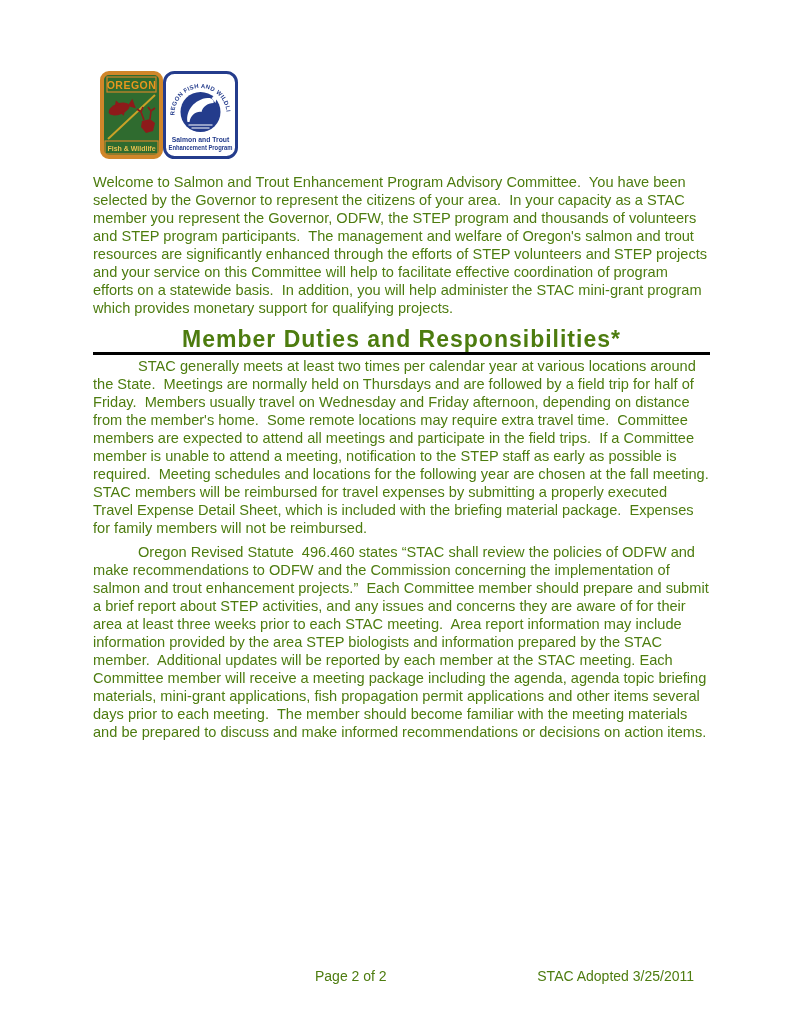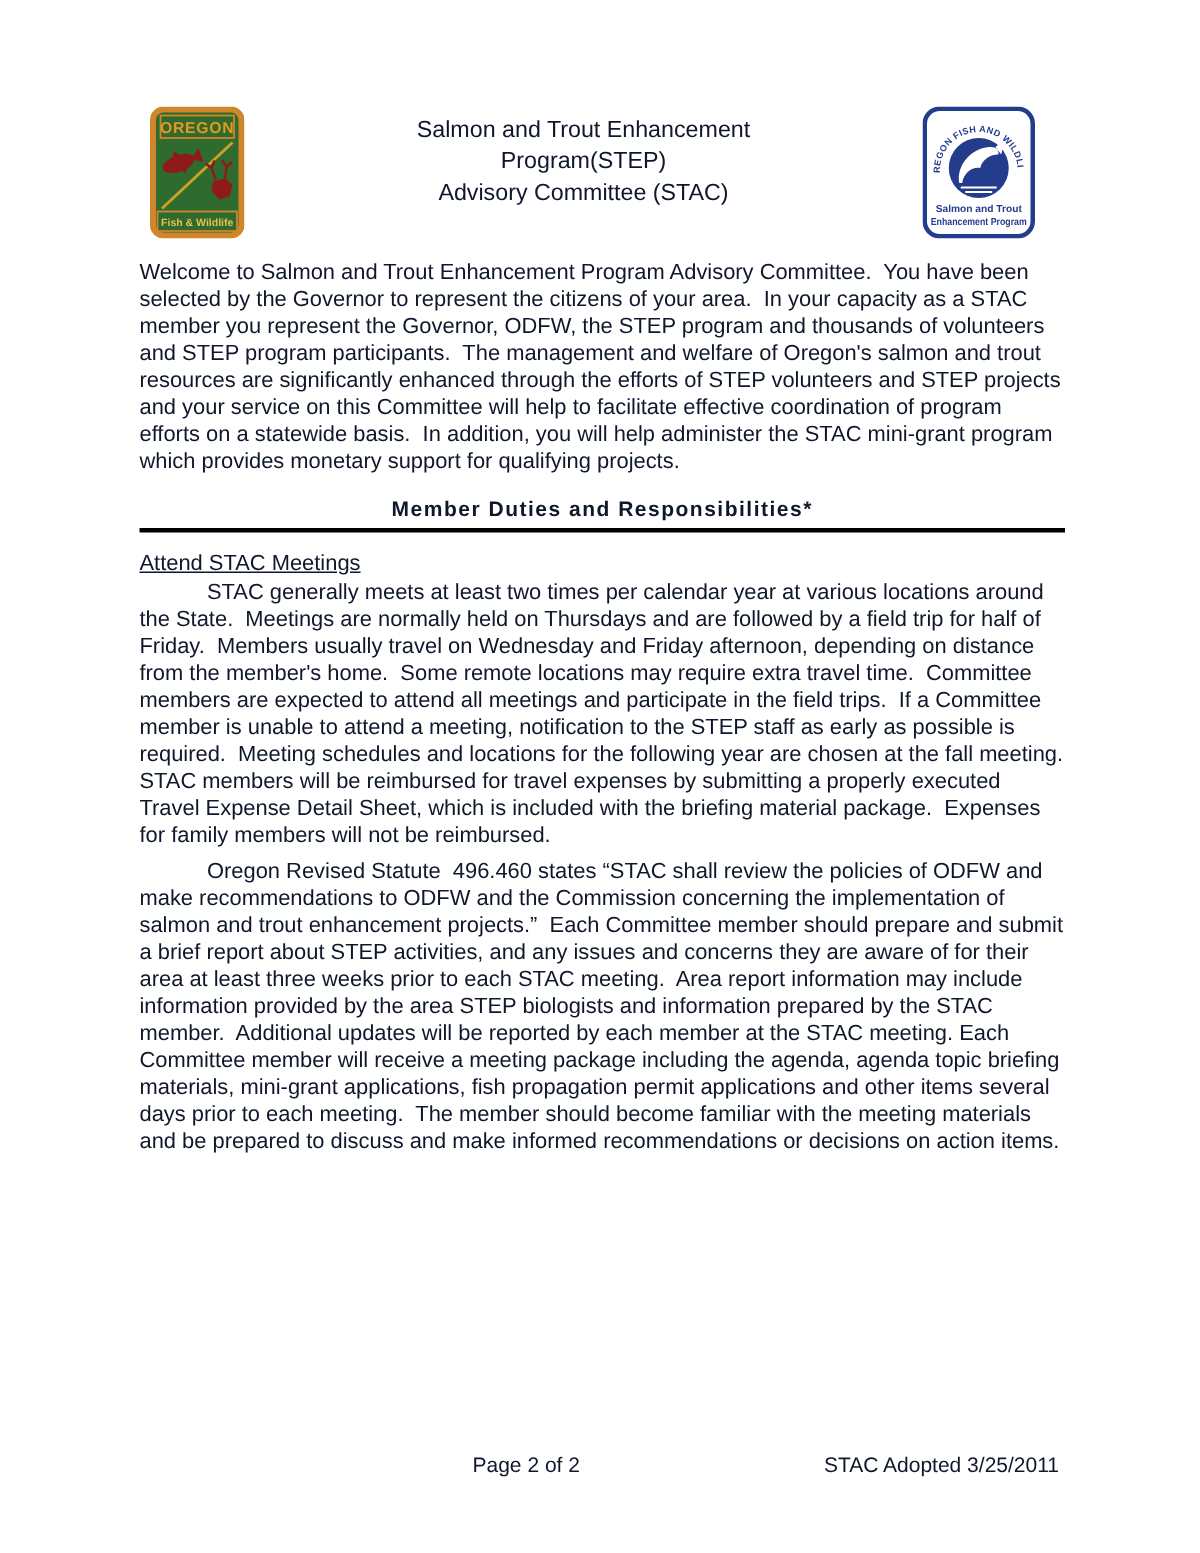--- a/index.html
+++ b/index.html
@@ -2,55 +2,55 @@
 <html><head>
 <meta charset="utf-8">
 <style>
   html,body{margin:0;padding:0;background:#e8e8e8;}
   .page{
     position:relative;
     width:800px;height:1035px;
     margin:0 auto;
     background:#ffffff;
     font-family:"Liberation Sans", sans-serif;
-    color:#0f172a;
+    color:#4d7c0f;
     overflow:hidden;
     box-sizing:border-box;
     padding:71px 90px 0 93px;
   }
   .header{display:flex;align-items:flex-start;}
   .logo-left{width:63px;height:88px;margin-left:7px;flex:none;}
   .logo-right{width:75px;height:88px;margin-right:20px;flex:none;}
   .title-block{flex:1;text-align:center;padding-top:5px;}
   .title-line{font-size:15.5px;line-height:21px;}
   .doc-text{font-size:14.6px;line-height:18px;}
   .intro{margin:14px 0 0 0;white-space:pre-wrap;}
   .main-heading{
     margin:11px 0 0 0;
     text-align:center;
-    font-size:14px;font-weight:600;letter-spacing:1px;
+    font-size:23px;font-weight:600;letter-spacing:1px;
     line-height:22px;
   }
   .heading-rule{border:none;height:3px;background:#000;margin:2px 0 0 0;}
   .subheading{
     margin:13px 0 0 0;
     font-size:14.6px;font-weight:400;
     text-decoration:underline;
     line-height:16px;
   }
   .subheading.gap{margin-top:21px;}
   .para{margin:2px 0 0 0;white-space:pre-wrap;text-indent:45px;}
   .para.tight{margin-top:2px;}
   .para.p4{margin-top:6px;}
   .footer{
     position:absolute;top:967px;left:93px;right:90px;
     font-size:14px;line-height:18px;
   }
   .footer .page-num{position:absolute;left:222px;top:0;}
-  .footer .adopted{position:absolute;right:4px;top:0;text-align:right;}
+  .footer .adopted{position:absolute;right:16px;top:0;text-align:right;}
   svg text{font-family:"Liberation Sans", sans-serif;}
 </style>
 </head>
 <body>
 
 <div class="page">
 
   <div class="header">
 
     <svg class="logo-left" viewBox="0 0 63 88" aria-hidden="true">
@@ -65,25 +65,20 @@
         <polygon points="0,4 2,8 5,4"></polygon>
       </g>
       <g transform="translate(42,50)">
         <polygon points="0,0 8,-2 13,2 11,10 4,12 -1,6" fill="#8E1A1A"></polygon>
         <path d="M2,-1 L-1,-9 M-1,-9 L-5,-12 M-1,-9 L1,-14 M8,-2 L9,-10 M9,-10 L6,-14 M9,-10 L13,-13" stroke="#8E1A1A" stroke-width="1.6" fill="none"></path>
       </g>
       <rect x="5" y="70" width="53" height="13" fill="none" stroke="#D0862A" stroke-width="1.2"></rect>
       <text x="31.5" y="79.5" text-anchor="middle" font-size="7" font-weight="bold" fill="#E8C050">Fish &amp; Wildlife</text>
     </svg>
 
-    <div class="title-block">
-      <div class="title-line">Salmon and Trout Enhancement</div>
-      <div class="title-line">Program(STEP)</div>
-      <div class="title-line">Advisory Committee (STAC)</div>
-    </div>
 
     <svg class="logo-right" viewBox="0 0 75 88" aria-hidden="true">
       <rect x="1.5" y="1.5" width="72" height="85" rx="10" fill="#ffffff" stroke="#243C8C" stroke-width="3"></rect>
       <defs>
         <path id="sealArc" d="M 11.5,43 A 26,26 0 0 1 63.5,43" fill="none"></path>
       </defs>
       <circle cx="37.5" cy="41" r="20" fill="#243C8C"></circle>
       <text font-size="6" font-weight="bold" fill="#243C8C" letter-spacing="0.3">
         <textPath href="#sealArc" startOffset="50%" text-anchor="middle">OREGON FISH AND WILDLIFE</textPath>
       </text>
@@ -96,21 +91,20 @@
       <text x="37.5" y="79" text-anchor="middle" font-size="6.8" font-weight="bold" fill="#243C8C" textLength="64" lengthAdjust="spacingAndGlyphs">Enhancement Program</text>
     </svg>
   </div>
 
   <main>
     <p class="doc-text intro">Welcome to Salmon and Trout Enhancement Program Advisory Committee.  You have been selected by the Governor to represent the citizens of your area.  In your capacity as a STAC member you represent the Governor, ODFW, the STEP program and thousands of volunteers and STEP program participants.  The management and welfare of Oregon's salmon and trout resources are significantly enhanced through the efforts of STEP volunteers and STEP projects and your service on this Committee will help to facilitate effective coordination of program efforts on a statewide basis.  In addition, you will help administer the STAC mini-grant program which provides monetary support for qualifying projects.</p>
 
     <h1 class="main-heading">Member Duties and Responsibilities*</h1>
     <hr class="heading-rule">
 
-    <h2 class="subheading">Attend STAC Meetings</h2>
     <p class="doc-text para">STAC generally meets at least two times per calendar year at various locations around the State.  Meetings are normally held on Thursdays and are followed by a field trip for half of Friday.  Members usually travel on Wednesday and Friday afternoon, depending on distance from the member's home.  Some remote locations may require extra travel time.  Committee members are expected to attend all meetings and participate in the field trips.  If a Committee member is unable to attend a meeting, notification to the STEP staff as early as possible is required.  Meeting schedules and locations for the following year are chosen at the fall meeting.  STAC members will be reimbursed for travel expenses by submitting a properly executed Travel Expense Detail Sheet, which is included with the briefing material package.  Expenses for family members will not be reimbursed.</p>
 
     <p class="doc-text para p4">Oregon Revised Statute  496.460 states “STAC shall review the policies of ODFW and make recommendations to ODFW and the Commission concerning the implementation of salmon and trout enhancement projects.”  Each Committee member should prepare and submit a brief report about STEP activities, and any issues and concerns they are aware of for their area at least three weeks prior to each STAC meeting.  Area report information may include information provided by the area STEP biologists and information prepared by the STAC member.  Additional updates will be reported by each member at the STAC meeting. Each Committee member will receive a meeting package including the agenda, agenda topic briefing materials, mini-grant applications, fish propagation permit applications and other items several days prior to each meeting.  The member should become familiar with the meeting materials and be prepared to discuss and make informed recommendations or decisions on action items.</p>
   </main>
 
   <footer class="footer">
     <span class="page-num">Page 2 of 2</span>
     <span class="adopted">STAC Adopted 3/25/2011</span>
   </footer>
 

